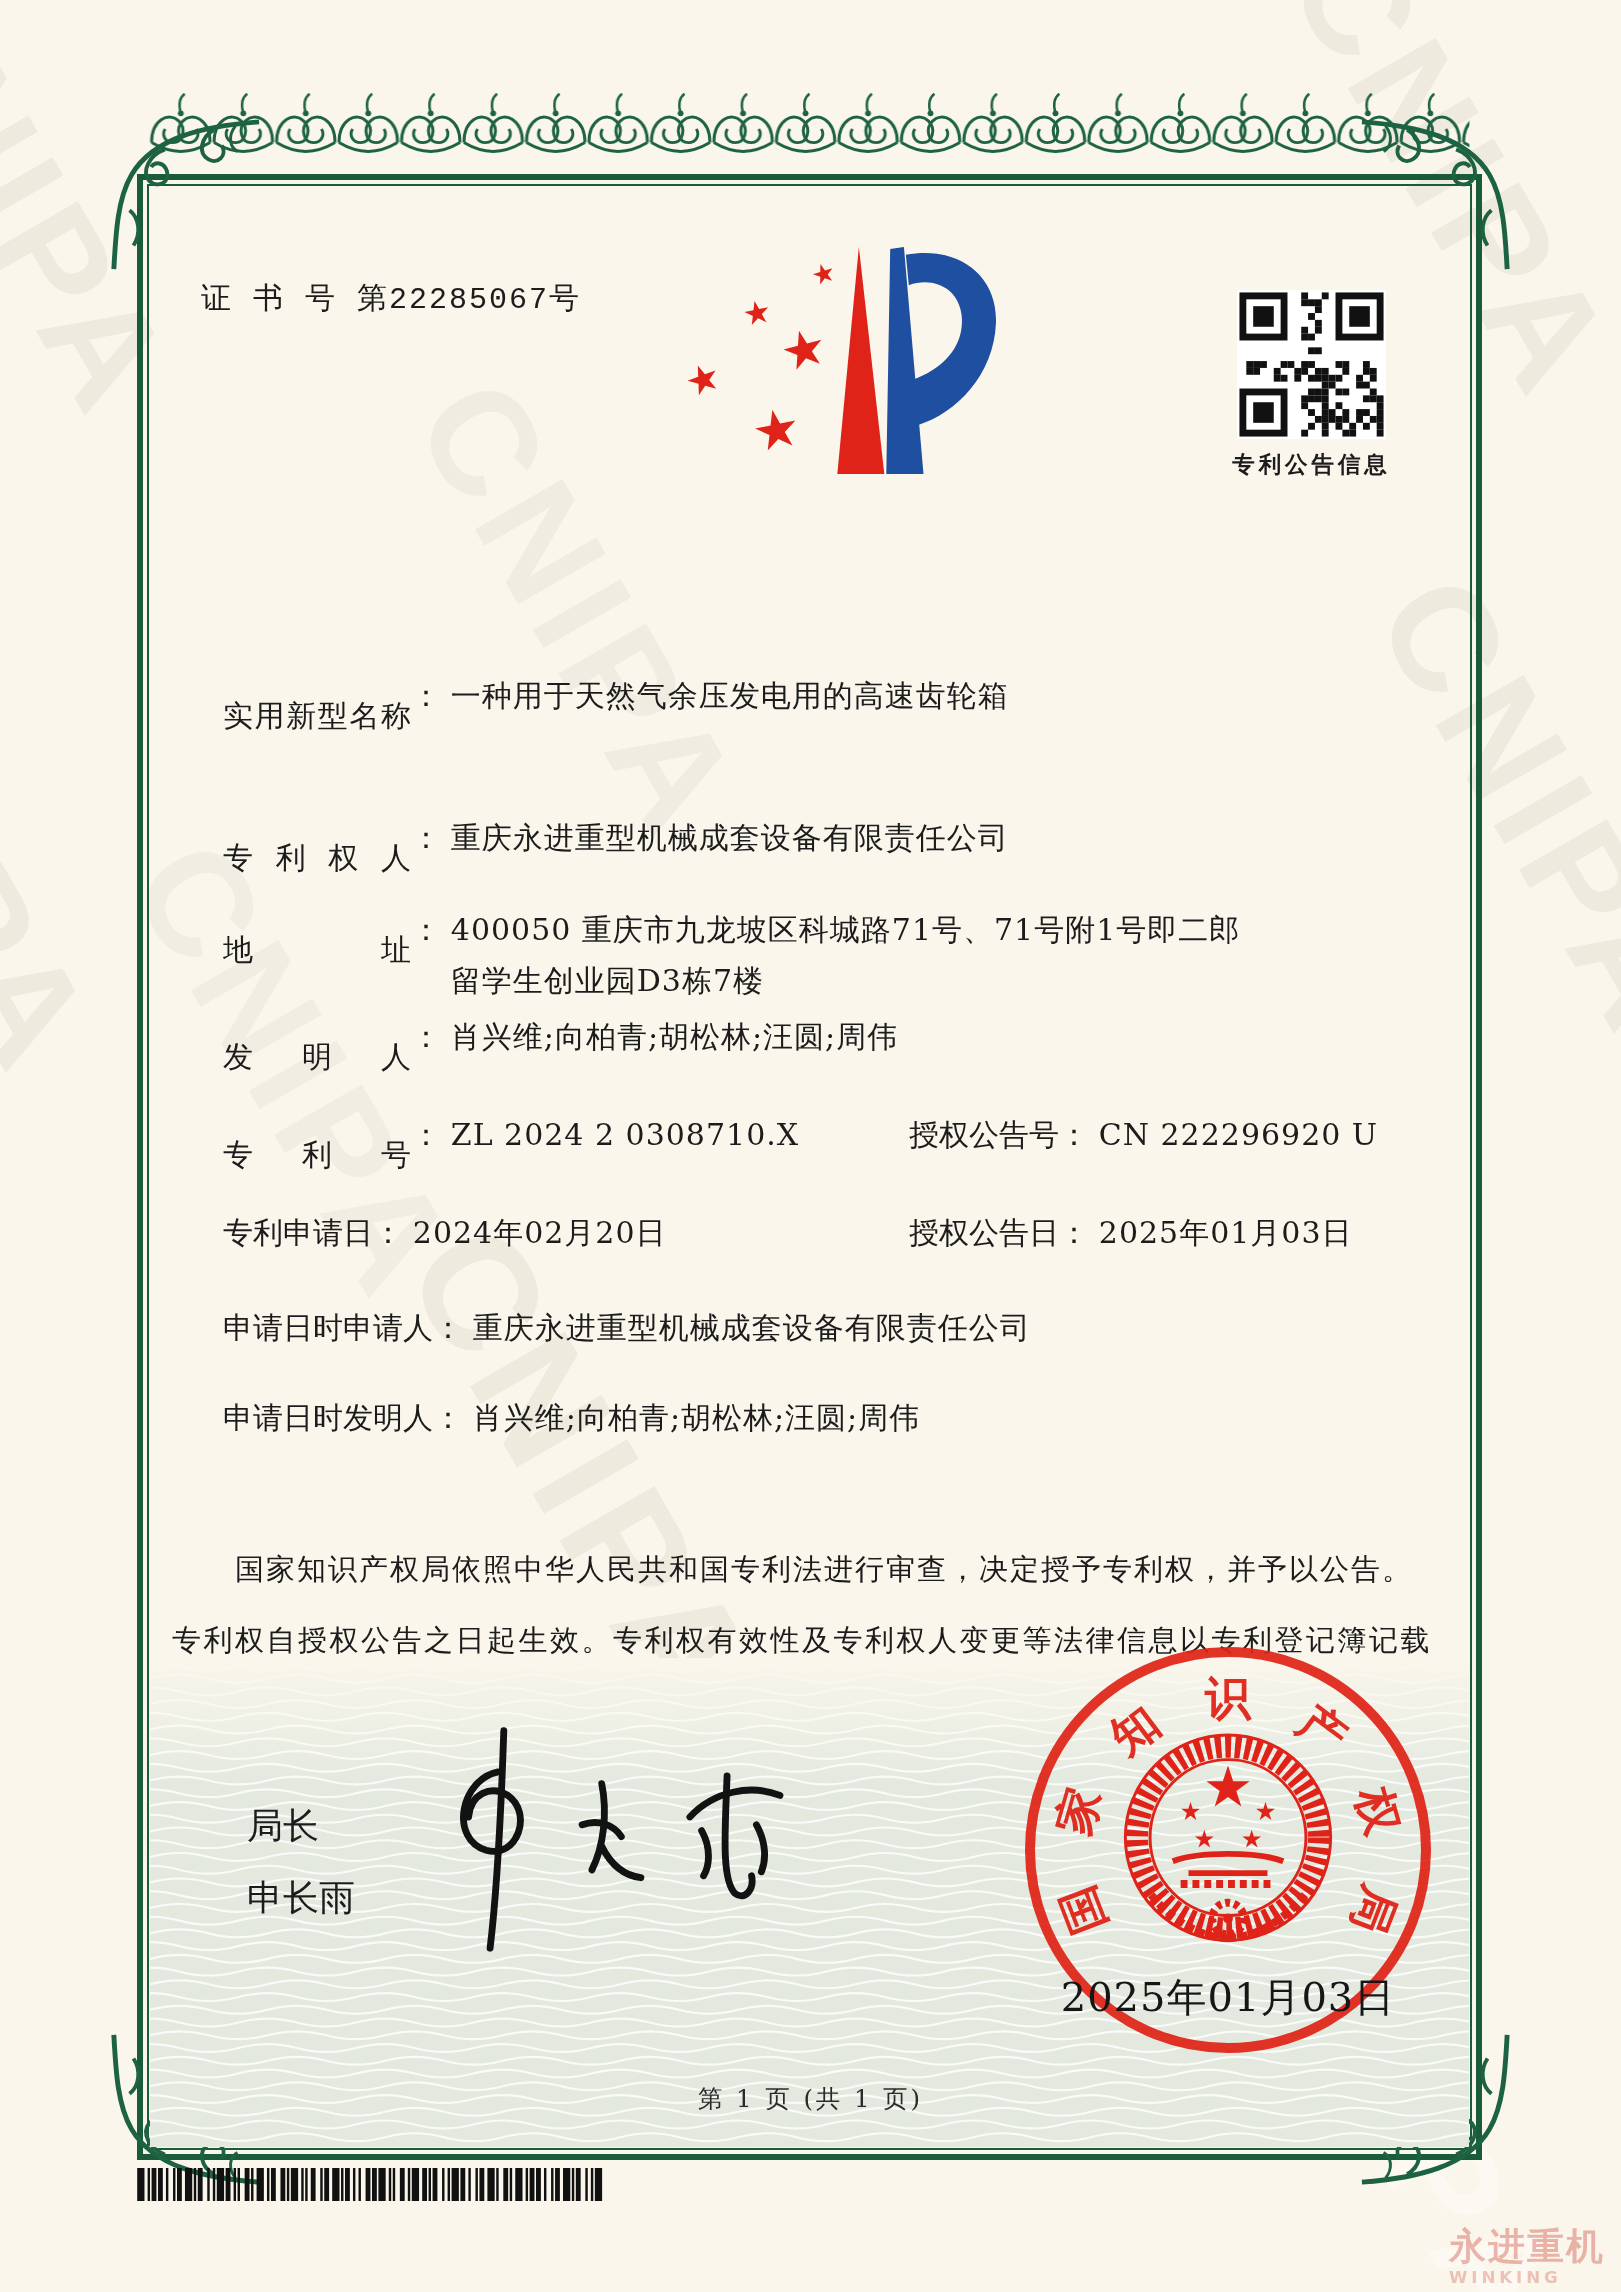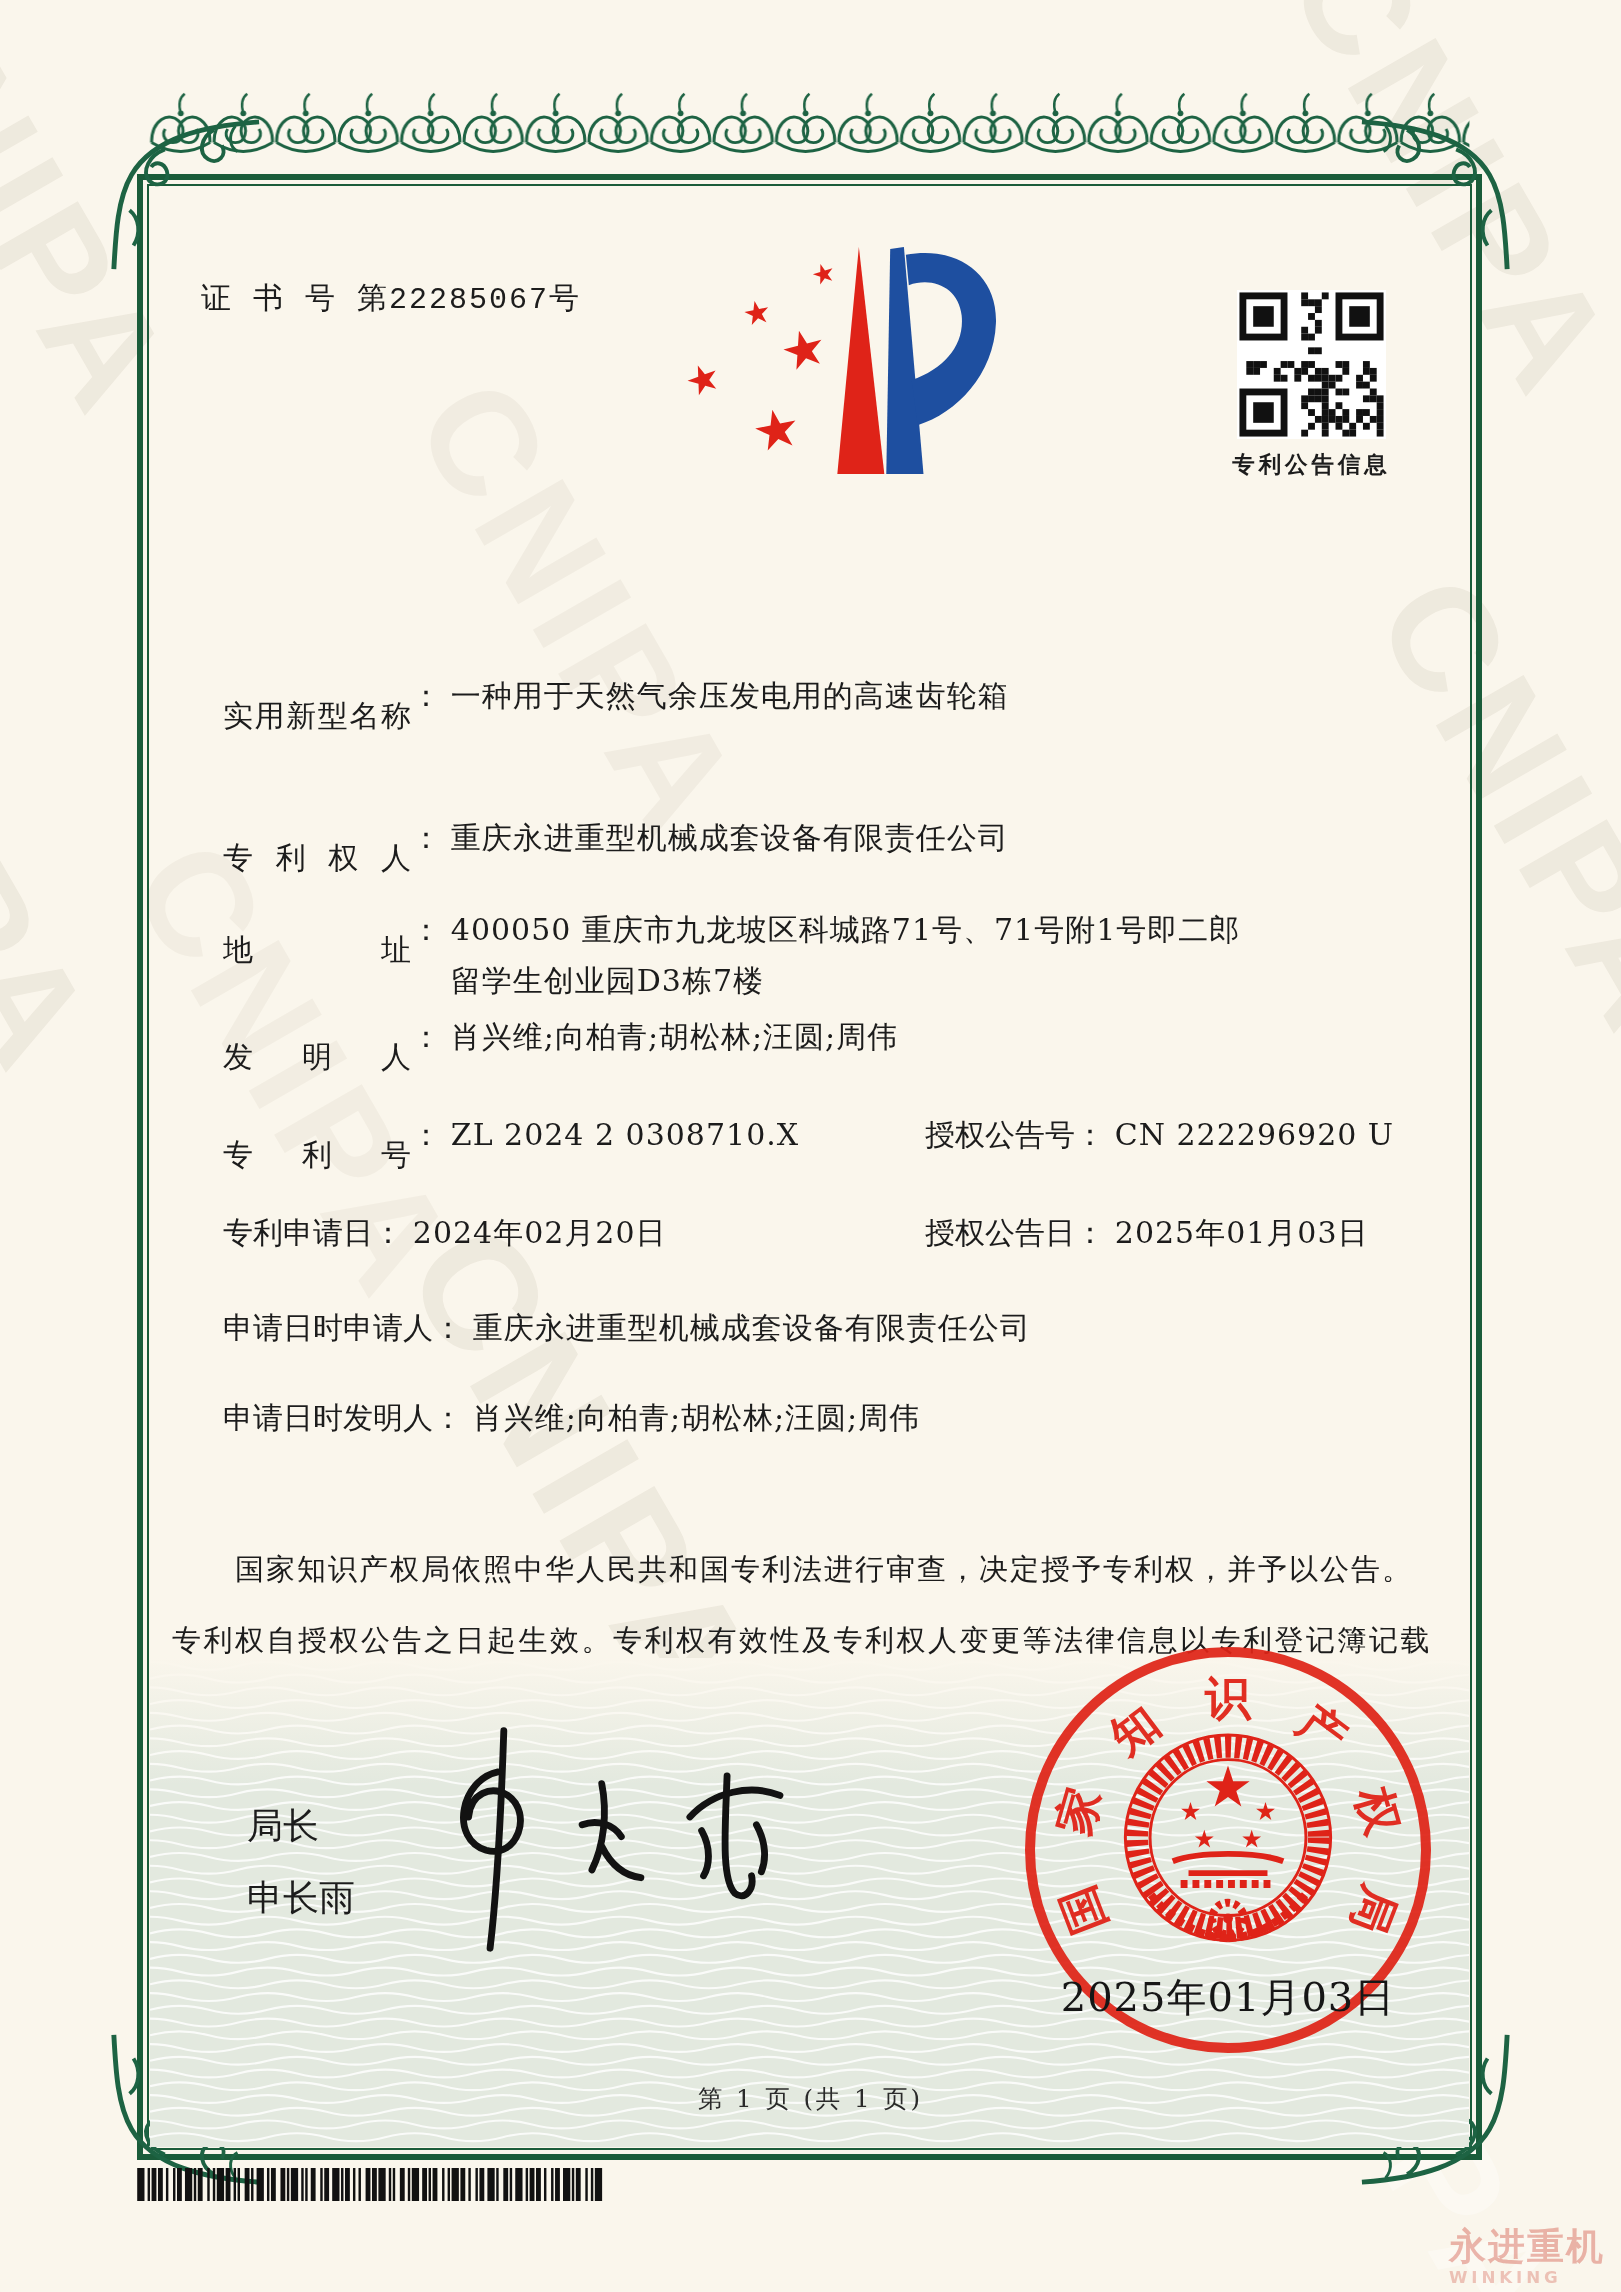--- a/index.html
+++ b/index.html
@@ -29,21 +29,21 @@
               font-size:22.5px;font-weight:bold;letter-spacing:3.9px;}
   .title{position:absolute;left:0;top:486px;width:1621px;text-align:center;
          font-size:66px;font-weight:bold;letter-spacing:8.8px;}
   
   .row{position:absolute;left:223px;width:1235px;font-size:30px;line-height:43px;white-space:nowrap;}
   .jl{display:inline-block;width:188px;text-align:justify;text-align-last:justify;vertical-align:top;margin-top:20px;}
   .colon{display:inline-block;margin-right:9.8px;}
   .val{letter-spacing:1px;}
   .row-flex{display:flex;align-items:flex-start;white-space:normal;}
   .val-addr{width:794px;letter-spacing:1px;line-height:51px;}
-  .rcol{position:absolute;left:686px;top:0;margin-left:16px;}
+  .rcol{position:absolute;left:686px;top:0;}
   
   .statement{position:absolute;left:172px;top:1545px;width:1278px;font-size:29px;}
   .st1{text-indent:63px;letter-spacing:2px;line-height:49px;}
   .st2{margin-top:21.6px;letter-spacing:2.5px;line-height:49px;}
   
   .waves{position:absolute;left:150px;top:1658px;width:1319px;height:489px;overflow:hidden;}
   .waves svg{display:block;}
   .wave-fade{position:absolute;left:0;top:0;width:100%;height:127px;
              background:linear-gradient(#faf6ec,rgba(250,246,236,0));}
   

